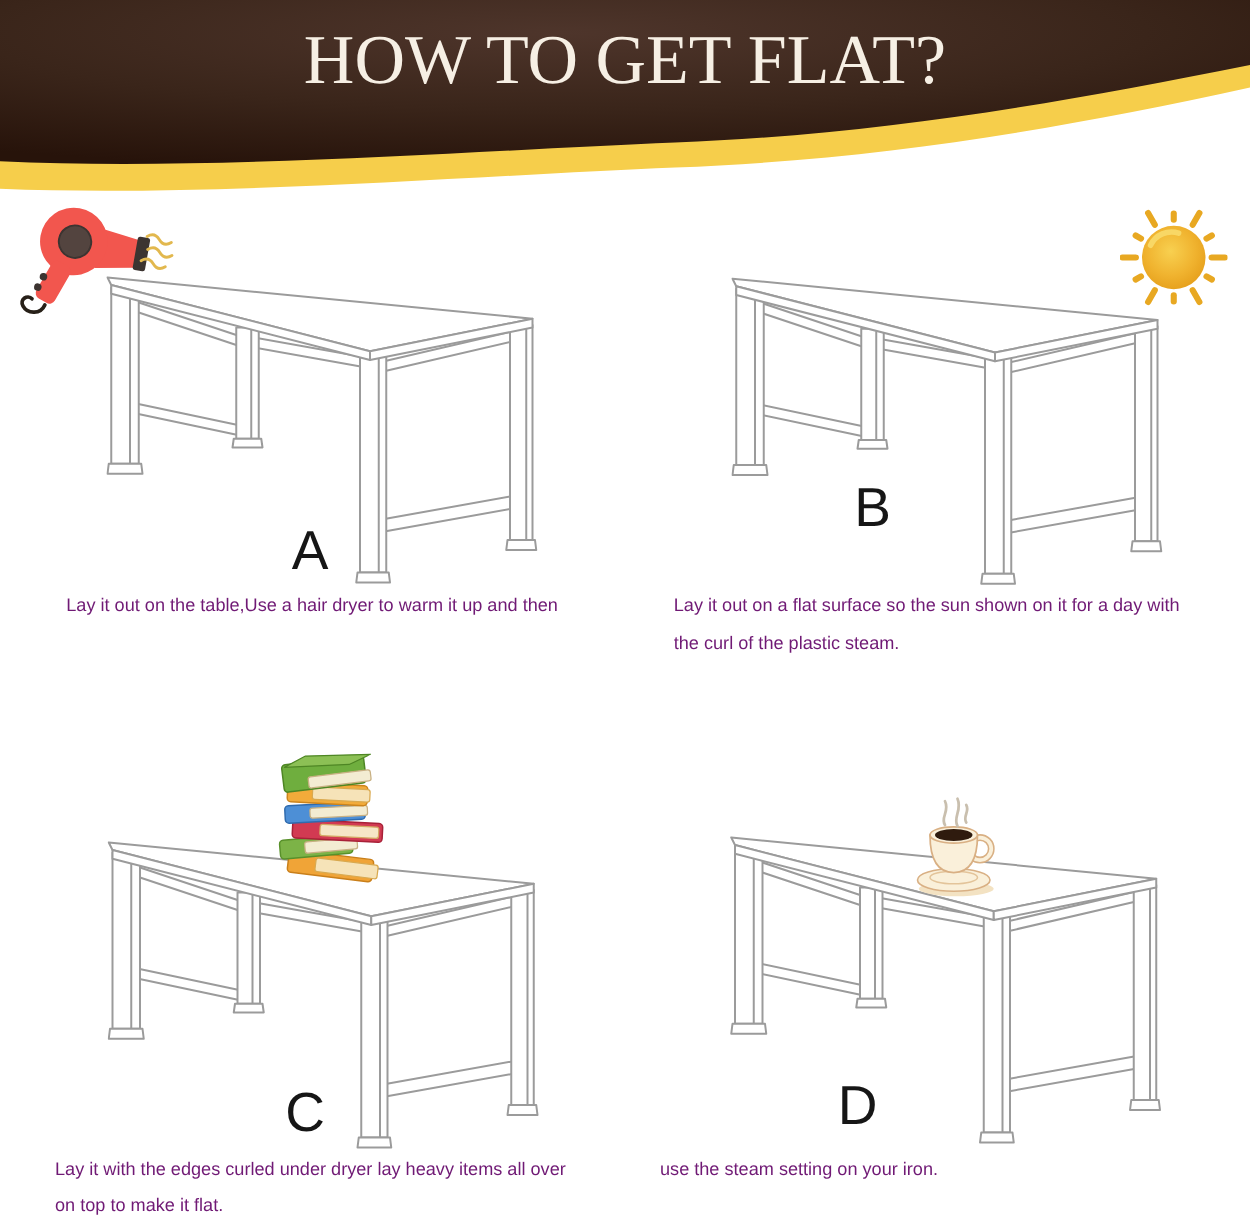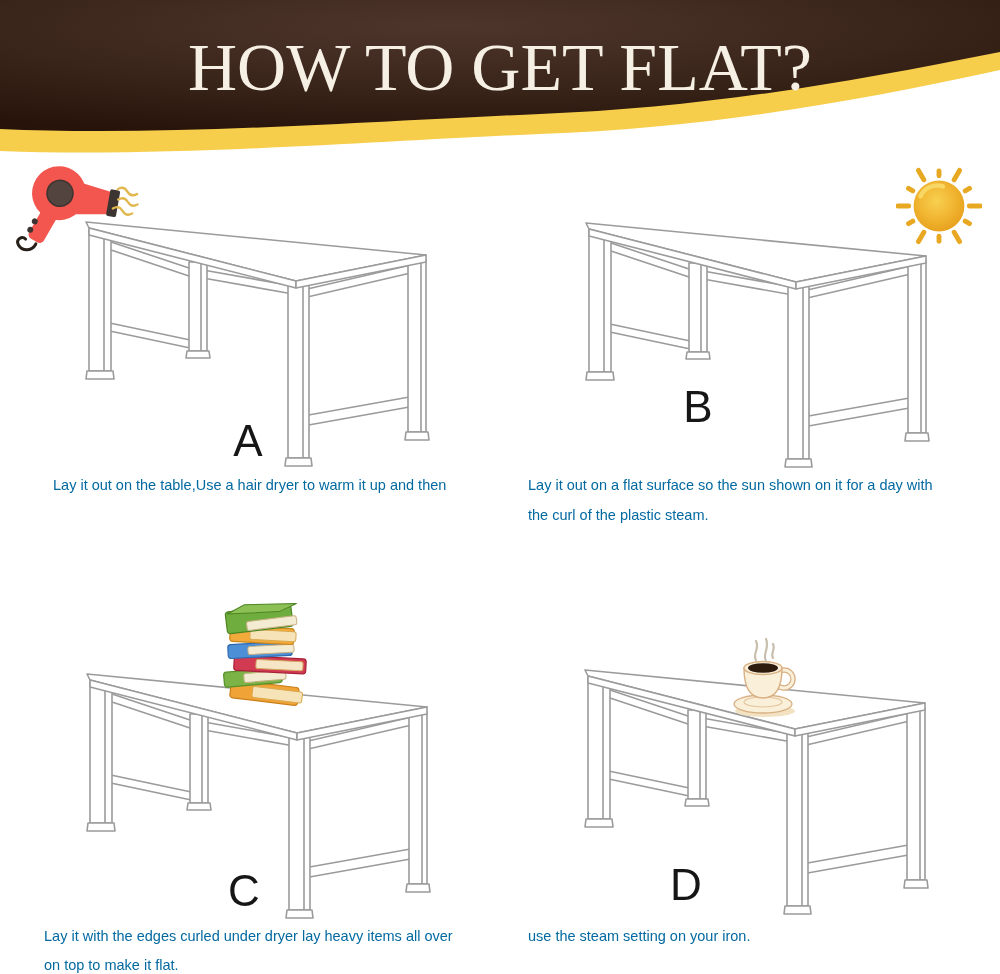--- a/index.html
+++ b/index.html
@@ -2,46 +2,46 @@
 <html><head>
 <meta charset="utf-8">
 <style>
   html,body{margin:0;padding:0;background:#ffffff;}
   .canvas{position:relative;width:1000px;height:974px;background:#ffffff;overflow:hidden;
           font-family:"Liberation Sans", sans-serif;}
   
   .header{position:absolute;top:0;left:0;width:1000px;height:175px;}
   .header svg{position:absolute;top:0;left:0;}
   .title{position:absolute;top:16px;left:0;width:1000px;text-align:center;
-         font-family:"Liberation Serif", serif;font-size:68px;letter-spacing:0px;
-         color:#f6efe4;font-weight:400;margin-top:12px;}
+         font-family:"Liberation Serif", serif;font-size:56px;letter-spacing:0px;
+         color:#f6efe4;font-weight:400;}
   
   .table-svg{position:absolute;width:350px;height:260px;}
   #tableA{left:85px;top:210px;}
   #tableB{left:585px;top:211px;}
   #tableC{left:86px;top:662px;}
   #tableD{left:584px;top:658px;}
   
   .icon{position:absolute;}
   #dryer{left:14px;top:155px;width:126px;height:106px;}
   #sun{left:896px;top:163px;width:86px;height:86px;}
   #books{left:222px;top:600px;width:86px;height:110px;}
   #cup{left:718px;top:637px;width:88px;height:84px;}
   
   .section-label{position:absolute;width:44px;text-align:center;font-size:44px;
                  color:#161616;font-weight:400;}
   #labelA{left:226px;top:416px;}
   #labelB{left:676px;top:382px;}
   #labelC{left:222px;top:866px;}
   #labelD{left:664px;top:860px;}
   
-  .caption{position:absolute;font-size:14.5px;line-height:30px;color:#0369a1;}
+  .caption{position:absolute;font-size:14.5px;line-height:30px;color:#701a75;}
   .caption div{white-space:nowrap;}
   #capA{left:53px;top:470px;}
-  #capB{left:528px;top:470px;}
+  #capB{left:539px;top:470px;}
   #capC{left:44px;top:922px;line-height:29px;}
   #capD{left:528px;top:922px;line-height:29px;}
 </style>
 </head>
 <body>
 
 <div class="canvas">
 
   <div class="header">
     <svg width="1000" height="175" viewBox="0 0 1000 175">

